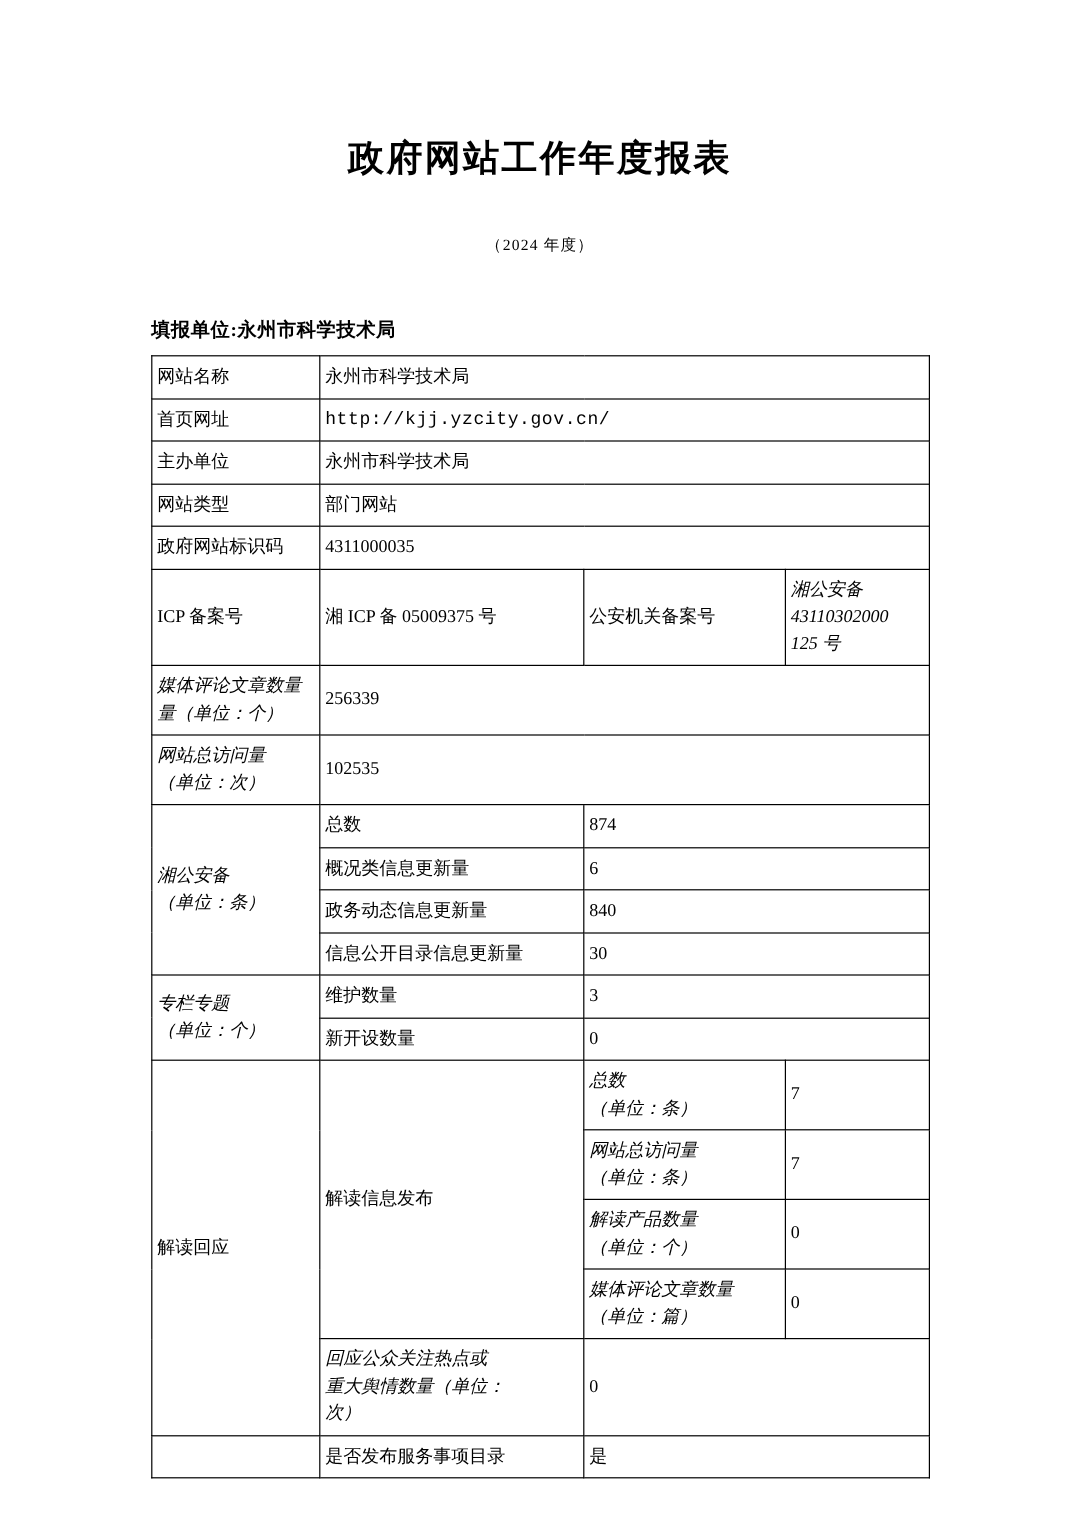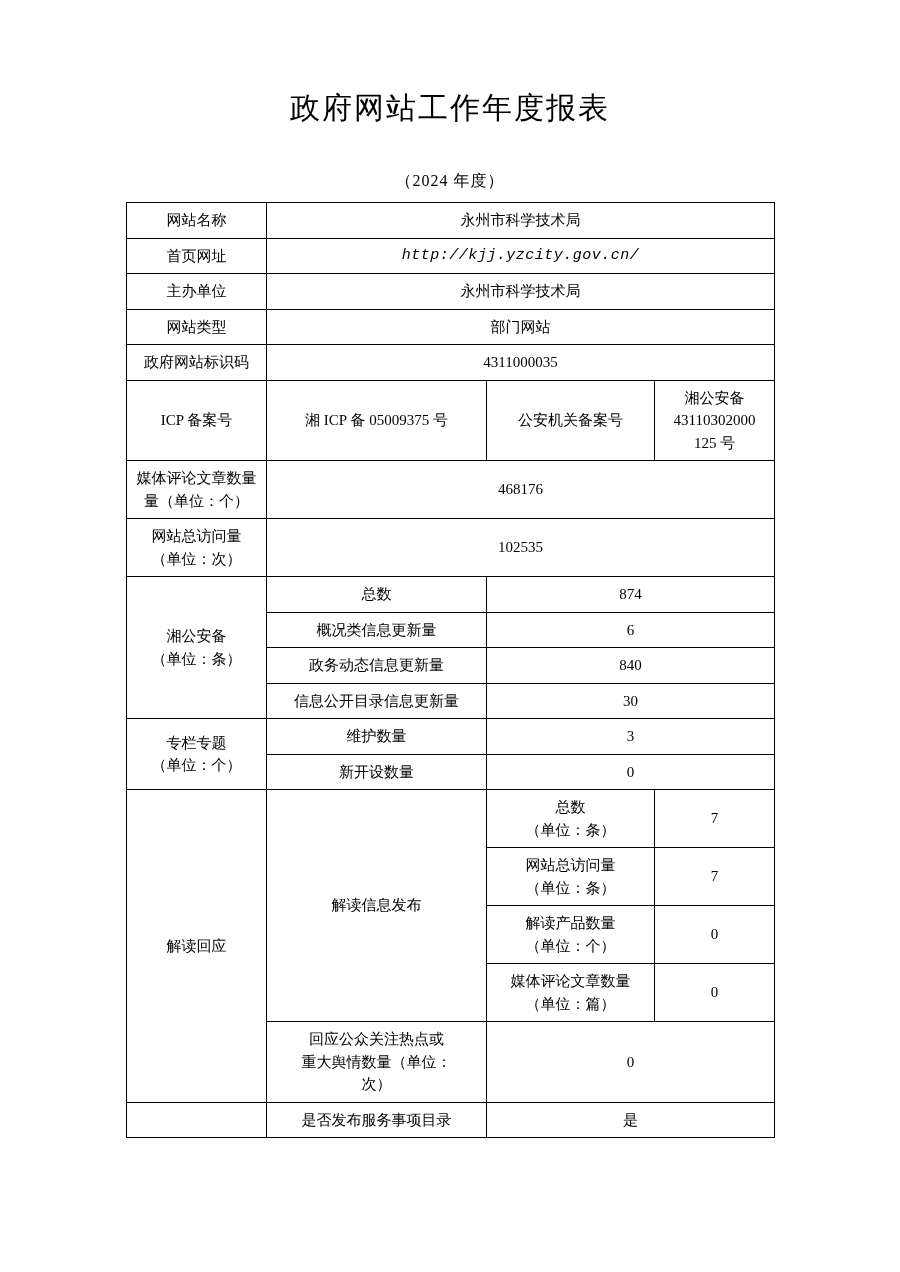--- a/index.html
+++ b/index.html
@@ -18,74 +18,74 @@
   .page {
     width: 900px;
     height: 1272px;
     box-sizing: border-box;
     padding: 0;
     position: relative;
   }
   .doc-title {
     text-align: center;
     font-size: 30px;
-    font-weight: normal;
+    font-weight: bold;
     letter-spacing: 2px;
-    margin-top: 88px;
+    margin-top: 112px;
     font-family: "DejaVu Sans", "Liberation Sans", sans-serif;
   }
   .doc-subtitle {
     text-align: center;
-    font-size: 16px;
+    font-size: 13px;
     margin-top: 42px;
     letter-spacing: 1px;
   }
   .org-line {
     margin-top: 52px;
     margin-left: 126px;
     font-size: 16px;
     font-weight: bold;
     letter-spacing: 0.5px;
   }
   table.main {
     border-collapse: collapse;
     margin-left: 126px;
     margin-top: 10px;
     width: 648px;
     table-layout: fixed;
   }
   table.main td {
     border: 1px solid #000000;
     font-size: 15px;
-    text-align: center;
     vertical-align: middle;
     padding: 6px 4px;
     line-height: 1.5;
   }
   .mono {
     font-family: "Liberation Mono", "DejaVu Sans Mono", monospace;
     font-size: 14px;
     letter-spacing: 0.5px;
-    font-style: italic;
   }
   .pad-tall {
     padding-top: 12px;
     padding-bottom: 12px;
   }
   .two-line {
     line-height: 1.55;
+    font-style: italic;
   }
 </style>
 </head>
 <body>
 
 <div class="page">
 
   <div class="doc-title">政府网站工作年度报表</div>
   <div class="doc-subtitle">（2024 年度）</div>
+  <div class="org-line">填报单位:永州市科学技术局</div>
 
   <table class="main">
     <colgroup>
       <col style="width:140px">
       <col style="width:220px">
       <col style="width:168px">
       <col style="width:120px">
     </colgroup>
     <tbody>
       <tr>
@@ -116,21 +116,21 @@
           <div>湘公安备</div>
           <div>43110302000</div>
           <div>125 号</div>
         </td>
       </tr>
       <tr>
         <td class="two-line pad-tall">
           <div>媒体评论文章数量</div>
           <div>量（单位：个）</div>
         </td>
-        <td colspan="3">468176</td>
+        <td colspan="3">256339</td>
       </tr>
       <tr>
         <td class="two-line pad-tall">
           <div>网站总访问量</div>
           <div>（单位：次）</div>
         </td>
         <td colspan="3">102535</td>
       </tr>
 
       <tr>

